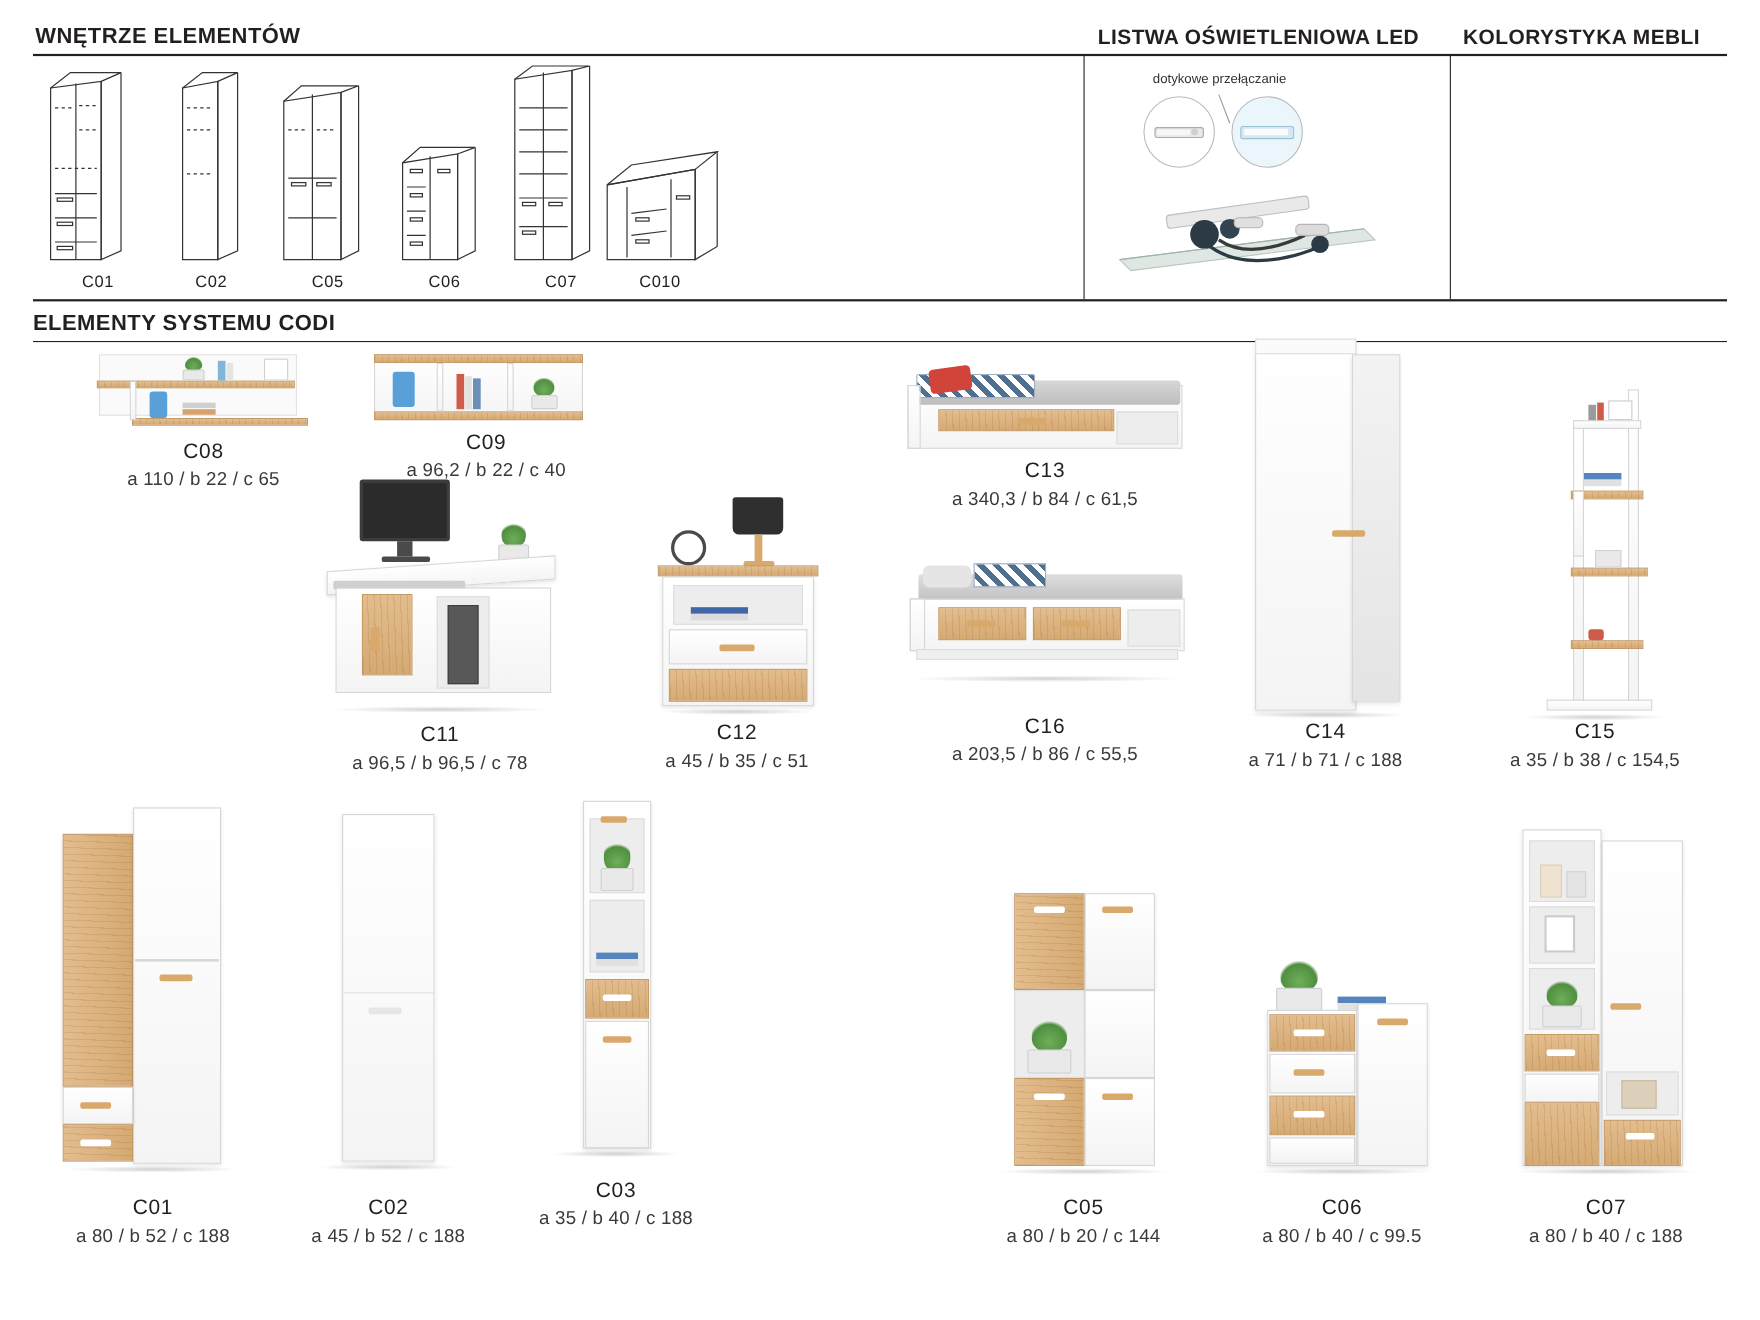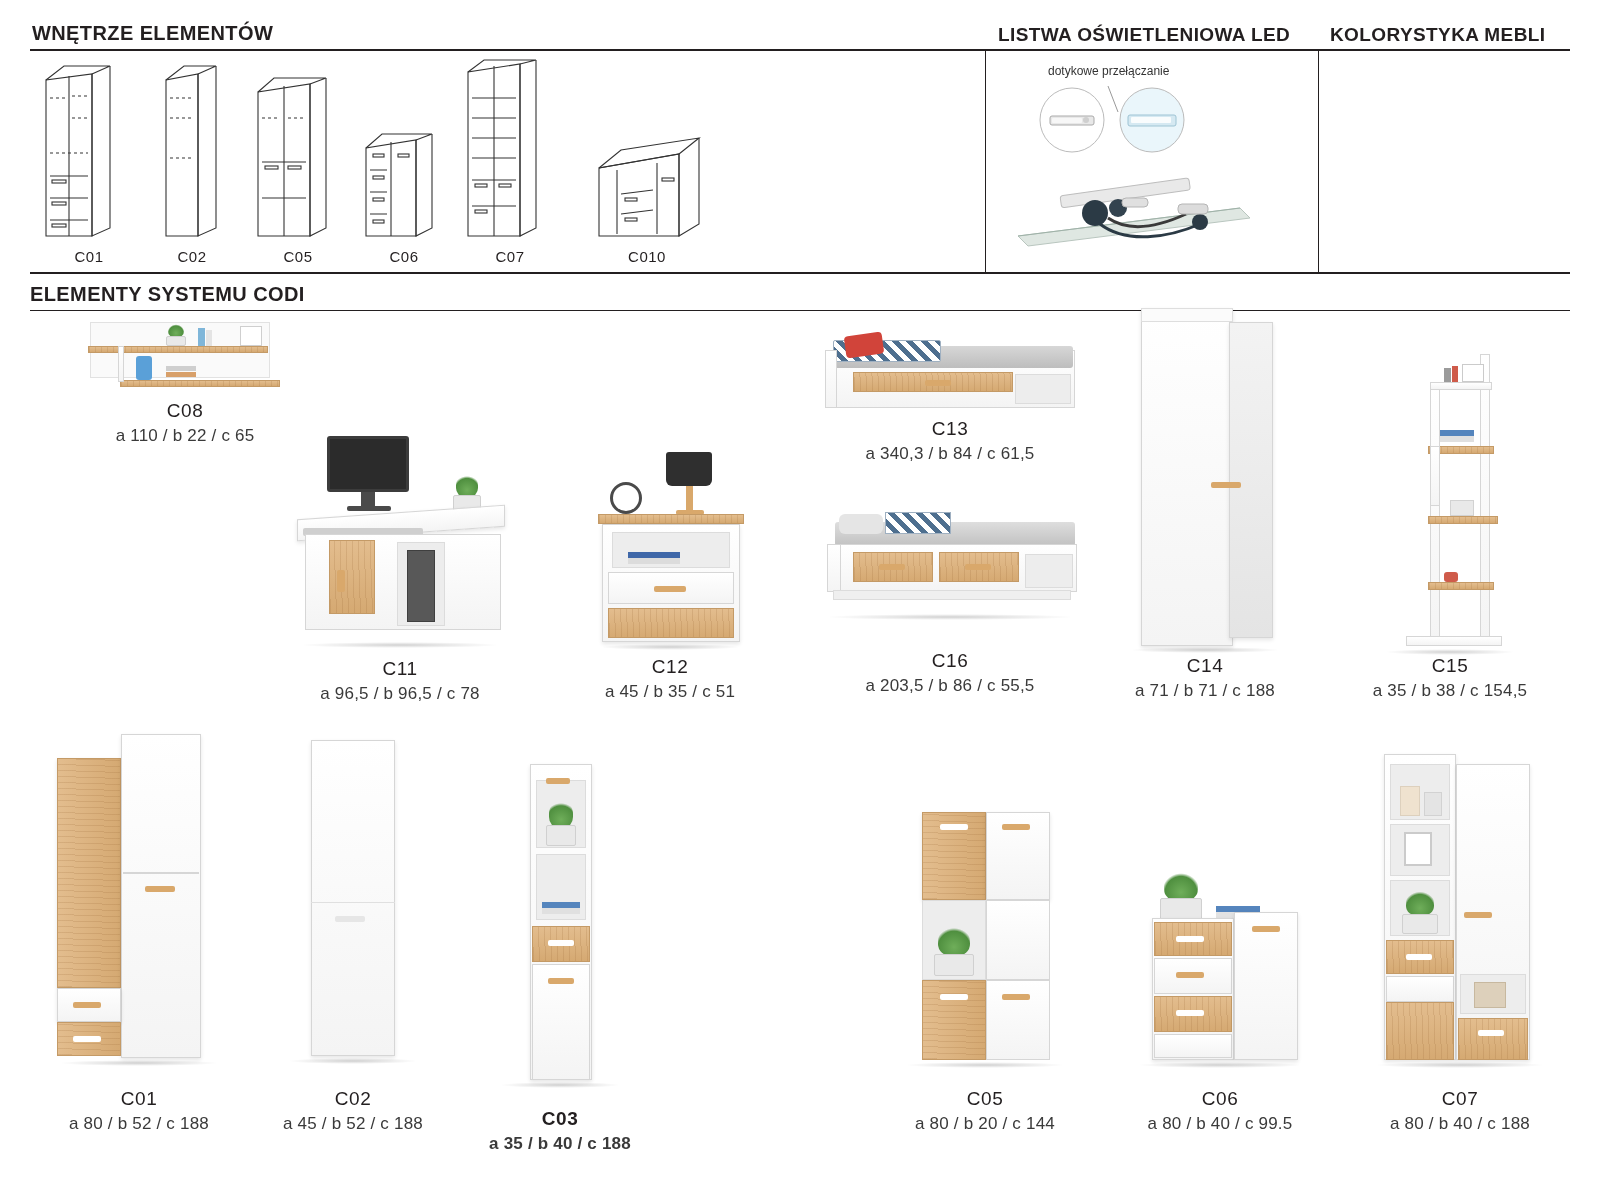--- a/index.html
+++ b/index.html
@@ -214,21 +214,21 @@
         <path d="M36 8 L36 178"></path>
         <path d="M14 40 L58 40 M14 60 L58 60 M14 80 L58 80 M14 100 L58 100 M14 122 L58 122 M14 148 L58 148"></path>
         <rect x="17" y="126" width="12" height="3"></rect>
         <rect x="17" y="152" width="12" height="3"></rect>
         <rect x="41" y="126" width="12" height="3"></rect>
       </g>
     </svg>
     <div class="ld-label">C07</div>
   </div>
 
-  <div class="ld" style="left:587px; top:58px;">
+  <div class="ld" style="left:540px; top:58px;">
     <svg width="120" height="185" viewBox="0 0 120 185">
       <g fill="none" stroke="#333" stroke-width="1.1">
         <path d="M12 110 L12 178 L92 178 L92 96 L12 110 Z"></path>
         <path d="M12 110 L34 92 L112 80 L92 96"></path>
         <path d="M92 96 L92 178 L112 166 L112 80"></path>
         <path d="M30 112 L30 176"></path>
         <path d="M70 105 L70 176"></path>
         <path d="M34 136 L66 132 M34 156 L66 152"></path>
         <rect x="38" y="140" width="12" height="3"></rect>
         <rect x="38" y="160" width="12" height="3"></rect>
@@ -285,20 +285,39 @@
       <div class="book" style="left:126px; top:8px; width:6px; height:16px; background:#e4e4e4;"></div>
       <div style="position:absolute; left:160px; top:4px; width:22px; height:20px; background:#fff; border:1px solid #cfcfcf;"></div>
       <div style="position:absolute; left:56px; top:34px; width:16px; height:24px; background:#5aa0d8; border-radius:3px;"></div>
       <div class="book" style="left:86px; top:44px; width:30px; height:5px; background:#cfcfcf;"></div>
       <div class="book" style="left:86px; top:50px; width:30px; height:5px; background:#d8a06a;"></div>
     </div>
     <div class="name">C08</div>
     <div class="dims">a 110 / b 22 / c 65</div>
   </div>
 
+  <div class="item" style="left:312px; top:312px; width:260px;">
+    <div class="ph" style="width:215px; height:80px;">
+      <div class="white" style="position:absolute; left:5px; top:10px; width:190px; height:60px;"></div>
+      <div class="oak" style="position:absolute; left:5px; top:10px; width:190px; height:8px;"></div>
+      <div class="oak" style="position:absolute; left:5px; top:62px; width:190px; height:8px;"></div>
+      <div class="white" style="position:absolute; left:62px; top:18px; width:6px; height:44px;"></div>
+      <div class="white" style="position:absolute; left:126px; top:18px; width:6px; height:44px;"></div>
+      <div style="position:absolute; left:22px; top:26px; width:20px; height:32px; background:#5aa0d8; border-radius:3px;"></div>
+      <div class="book" style="left:80px; top:28px; width:7px; height:32px; background:#cf5b4a;"></div>
+      <div class="book" style="left:88px; top:30px; width:6px; height:30px; background:#e2e2e2;"></div>
+      <div class="book" style="left:95px; top:32px; width:7px; height:28px; background:#6c8fb5;"></div>
+      <div class="plant" style="left:148px; top:30px; width:24px; height:30px;">
+        <div class="leaf"></div>
+          <div class="pot"></div>
+      </div>
+    </div>
+    <div class="name">C09</div>
+    <div class="dims">a 96,2 / b 22 / c 40</div>
+  </div>
 
   <div class="item" style="left:805px; top:320px; width:290px;">
     <div class="ph" style="width:270px; height:98px;">
       <div class="white" style="position:absolute; left:10px; top:30px; width:250px; height:58px;"></div>
 
       <div style="position:absolute; left:18px; top:26px; width:240px; height:22px; background:linear-gradient(180deg,#d7d7d7,#bdbdbd); border-radius:3px;"></div>
       <div style="position:absolute; left:18px; top:20px; width:108px; height:22px;
         background: repeating-linear-gradient(45deg,#ffffff 0 5px,#4e6f8f 5px 10px); border:1px solid #9fb0c1; border-radius:2px;"></div>
       <div style="position:absolute; left:30px; top:14px; width:38px; height:22px; background:#d1443a; border-radius:4px; transform:rotate(-8deg);"></div>
       <div class="oak" style="position:absolute; left:38px; top:52px; width:160px; height:20px;"></div>
@@ -436,21 +455,21 @@
     <div class="ph" style="width:160px; height:358px;">
       <div class="white shadow" style="position:absolute; left:38px; top:10px; width:84px; height:316px;"></div>
       <div style="position:absolute; left:38px; top:172px; width:84px; height:1px; background:#e0e0e0;"></div>
       <div class="handle w" style="left:62px; top:186px; width:30px;"></div>
       <div class="floorshadow" style="bottom:24px; width:130px;"></div>
     </div>
     <div class="name">C02</div>
     <div class="dims">a 45 / b 52 / c 188</div>
   </div>
 
-  <div class="item" style="left:455px; top:750px; width:210px;font-weight:bold;">
+  <div class="item" style="left:455px; top:714px; width:210px;">
     <div class="ph" style="width:160px; height:358px;">
       <div class="white shadow" style="position:absolute; left:50px; top:14px; width:62px; height:316px;"></div>
       <div class="cav" style="position:absolute; left:56px; top:30px; width:50px; height:68px;"></div>
       <div class="plant" style="left:66px; top:50px; width:30px; height:46px;">
         <div class="leaf"></div>
           <div class="pot"></div>
       </div>
       <div class="handle" style="left:66px; top:28px; width:24px;"></div>
       <div class="cav" style="position:absolute; left:56px; top:104px; width:50px; height:66px;"></div>
       <div class="book" style="left:62px; top:152px; width:38px; height:6px; background:#5585bd;"></div>

